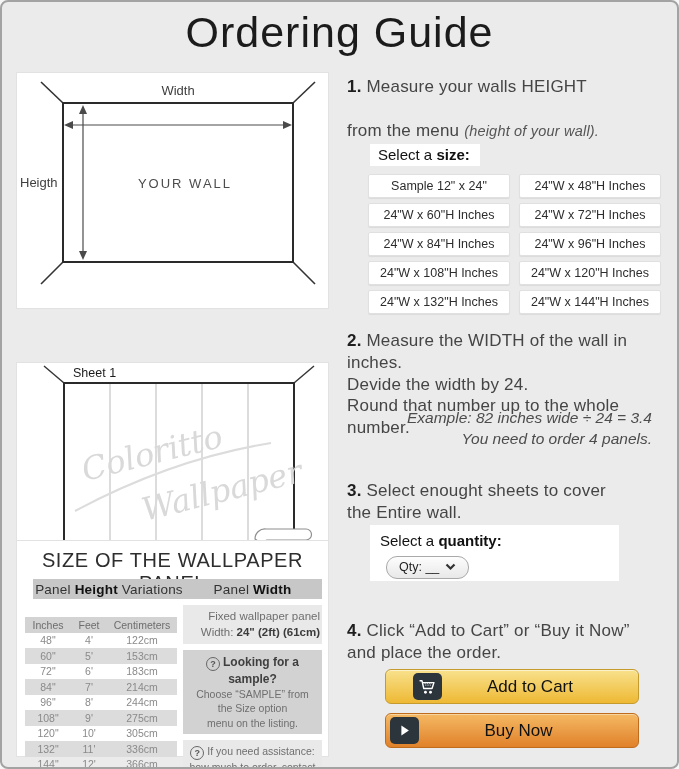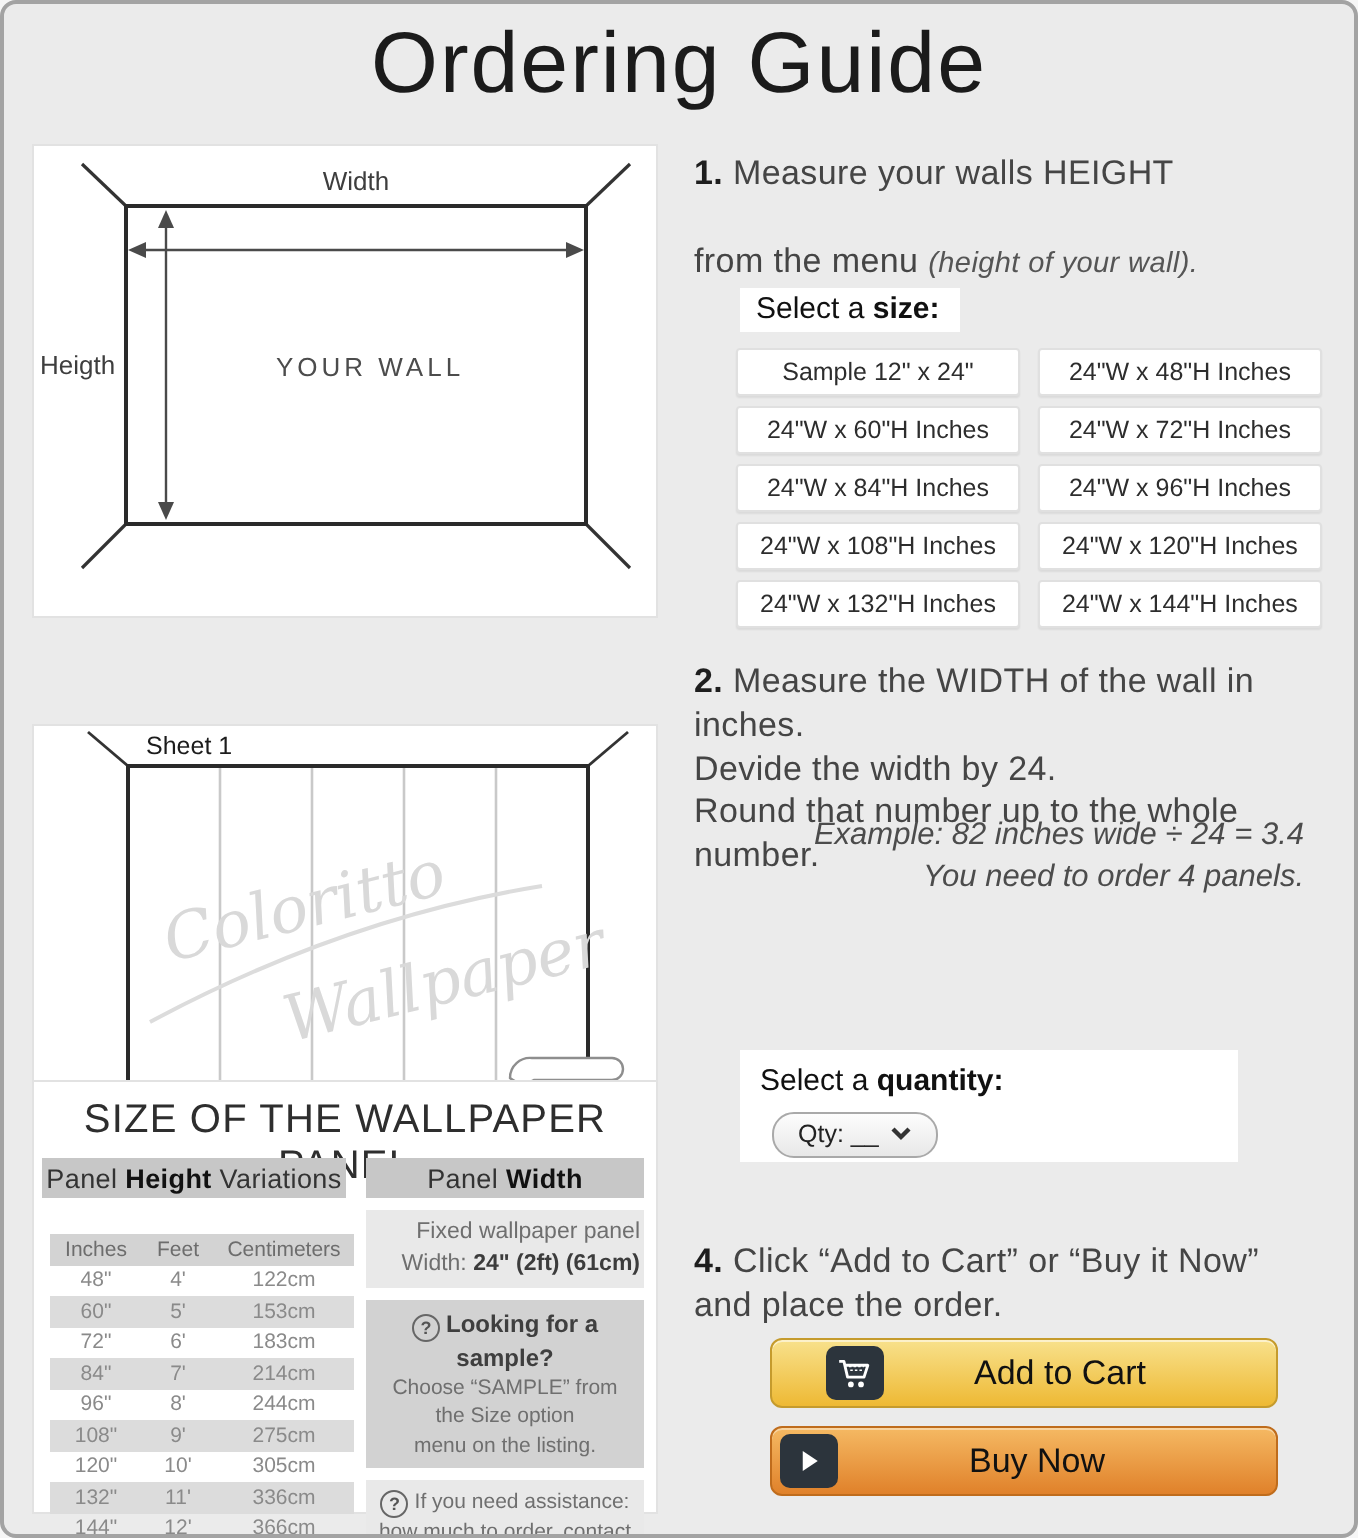--- a/index.html
+++ b/index.html
@@ -44,21 +44,21 @@
             box-shadow:inset 0 1px 0 rgba(255,255,255,.55);padding-left:23px;}
   .cta-buy{top:711px;background:linear-gradient(#f5b963,#e0812a);border:1px solid #bf6c1c;
            box-shadow:inset 0 1px 0 rgba(255,255,255,.4);}
 
   
   .size-heading{position:absolute;top:8px;left:0;width:100%;text-align:center;font-size:20px;
                 letter-spacing:.6px;color:#2e2e2e;font-weight:300;}
   .hdr-strip{position:absolute;top:38px;height:20px;background:#c7c7c7;color:#333;font-size:13.5px;
              display:flex;align-items:center;justify-content:center;letter-spacing:.2px;}
   .hdr-strip b{color:#111;}
-  .hdr-left{left:4px;width:152px;}
+  .hdr-left{left:16px;width:152px;}
   .hdr-right{left:166px;width:139px;}
   .ptable{position:absolute;left:8px;top:76px;width:152px;font-size:10.5px;color:#8a8a8a;}
   .prow{display:grid;grid-template-columns:46px 36px 70px;height:15.5px;align-items:center;text-align:center;}
   .prow.shade{background:#dcdcdc;}
   .prow.phead{background:#d3d3d3;color:#6d6d6d;}
   .infocol{position:absolute;left:166px;top:64px;width:139px;}
   .infobox{box-sizing:border-box;width:139px;text-align:center;color:#6f6f6f;font-size:10.5px;
            line-height:1.35;padding:4px 2px;}
   .ib1{background:#e9e9e9;margin-bottom:6px;text-align:right;}
   .ib1 .big{font-size:11.5px;}
@@ -237,20 +237,24 @@
     <b>2.</b><span> Measure the WIDTH of the wall in inches.</span><br>
     <span>Devide the width by 24.</span><br>
     <span>Round that number up to the whole number.</span>
   </div>
 
   <div class="example" style="top:406px;">
     <span>Example: 82 inches wide ÷ 24 = 3.4</span><br>
     <span>You need to order 4 panels.</span>
   </div>
 
+  <div class="step" style="top:478px;">
+    <b>3.</b><span> Select enought sheets to cover</span><br>
+    <span>the Entire wall.</span>
+  </div>
 
   <div class="qtybox">
     <div class="qlabel">
       <span>Select a </span><b>quantity:</b>
     </div>
     <div class="qtypill">
       <span>Qty: __</span>
       <svg width="11" height="8" viewBox="0 0 11 8">
           <path d="M1.5 1.5l4 4 4-4" stroke="#333" stroke-width="2.2" fill="none"></path>
         </svg>

